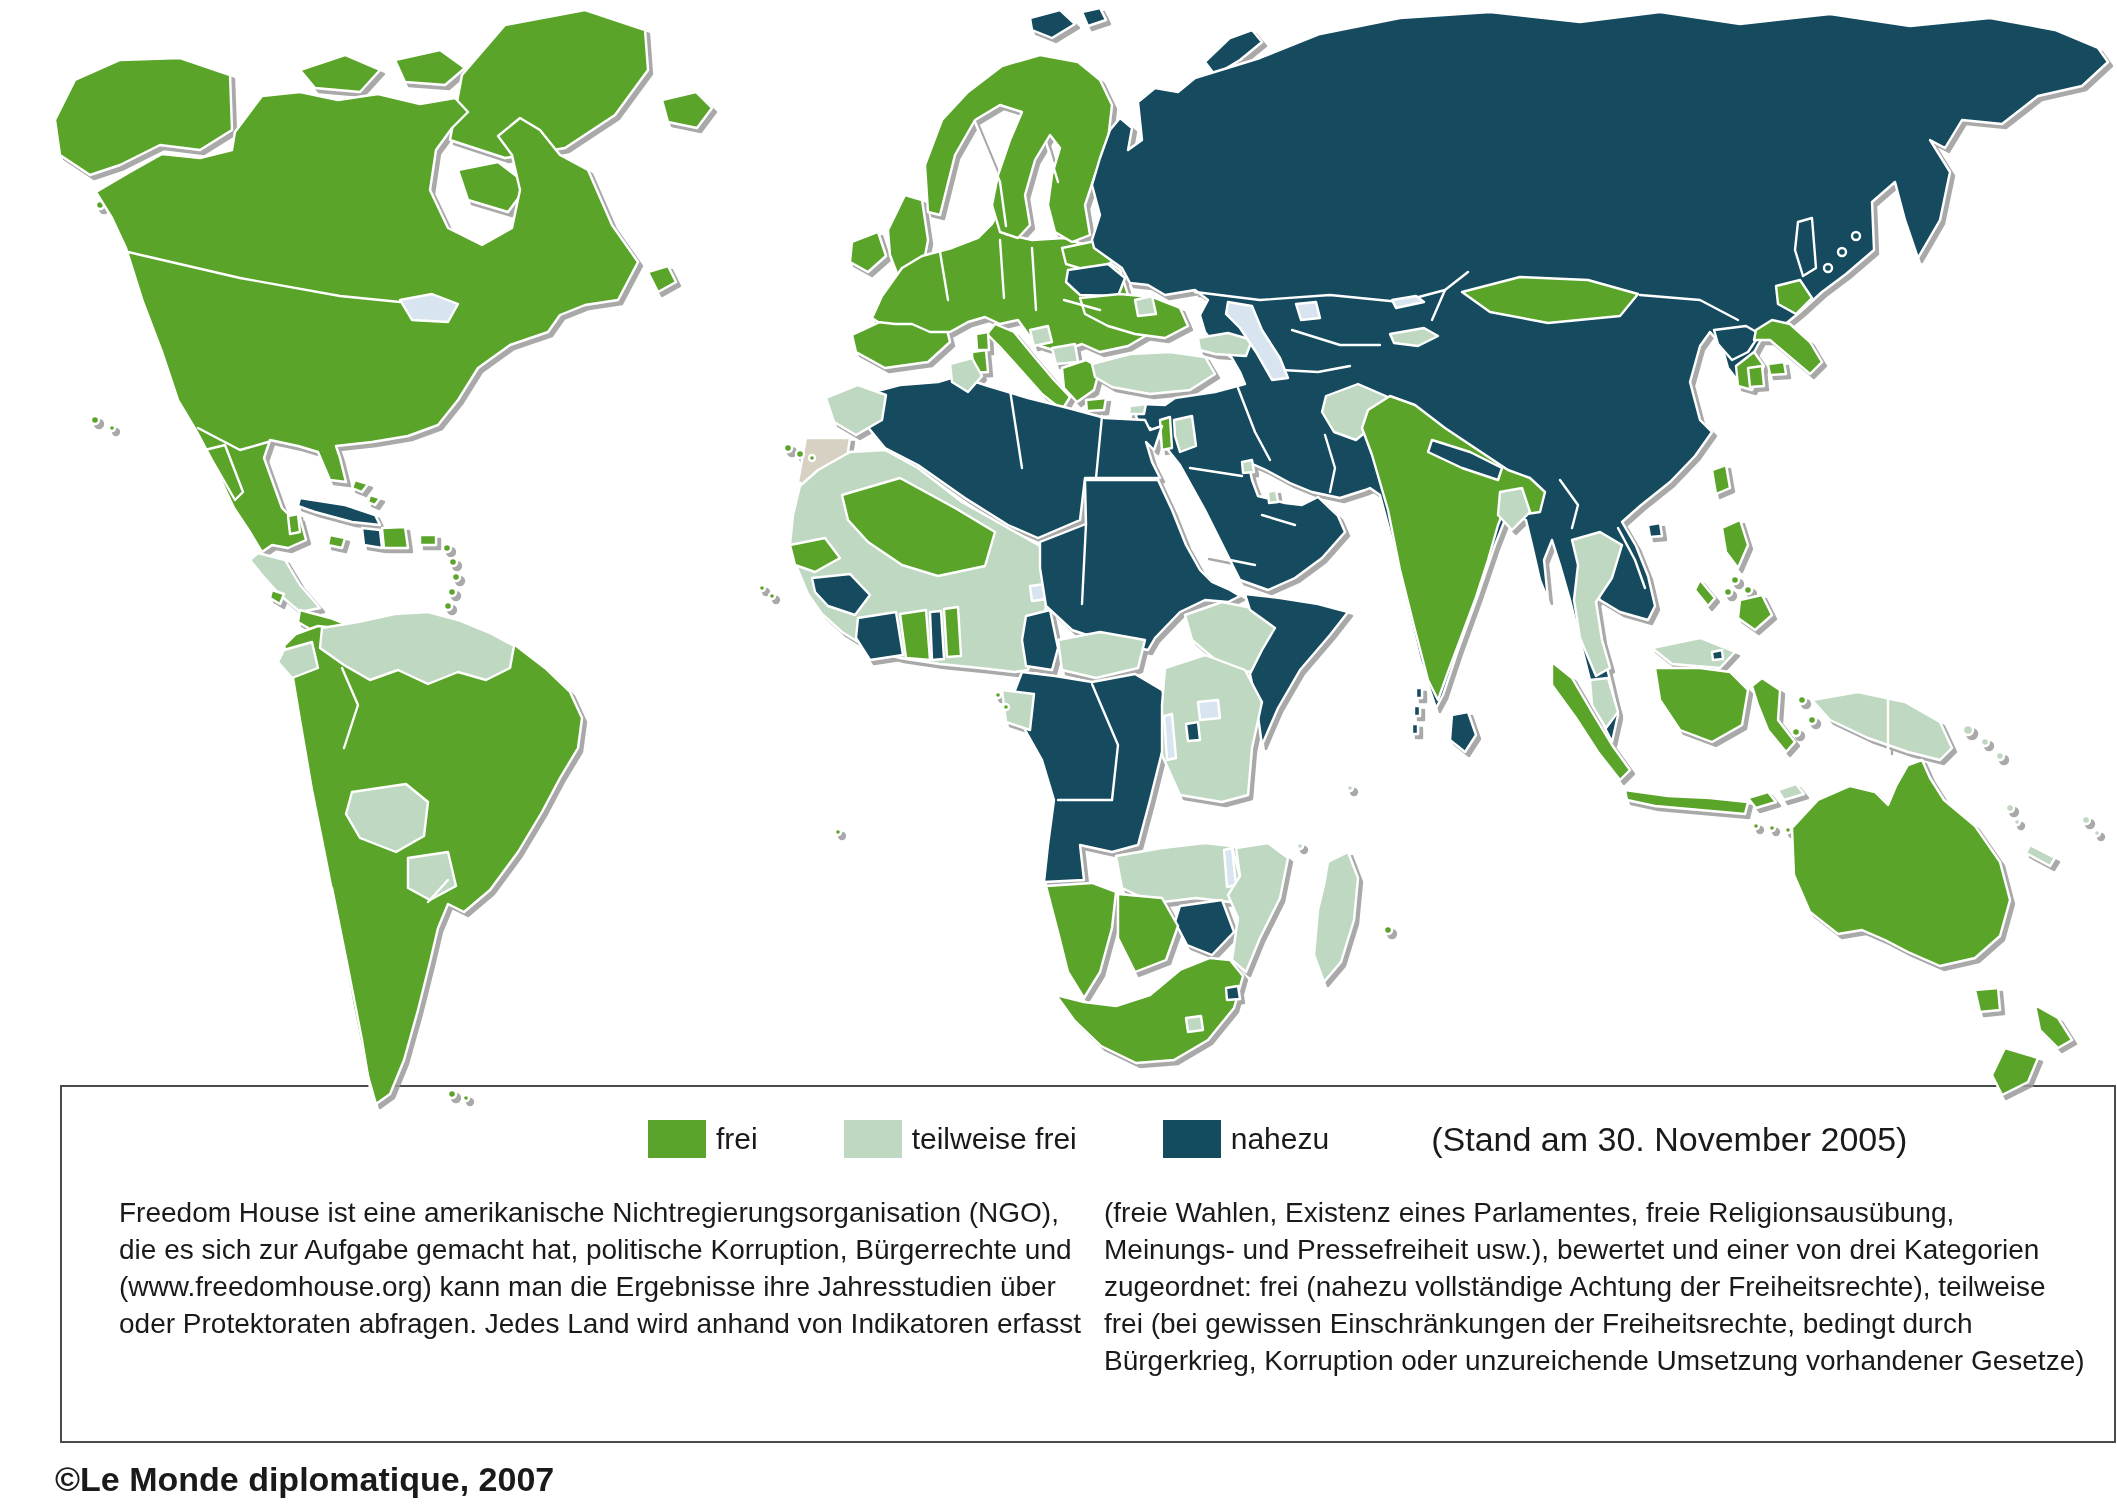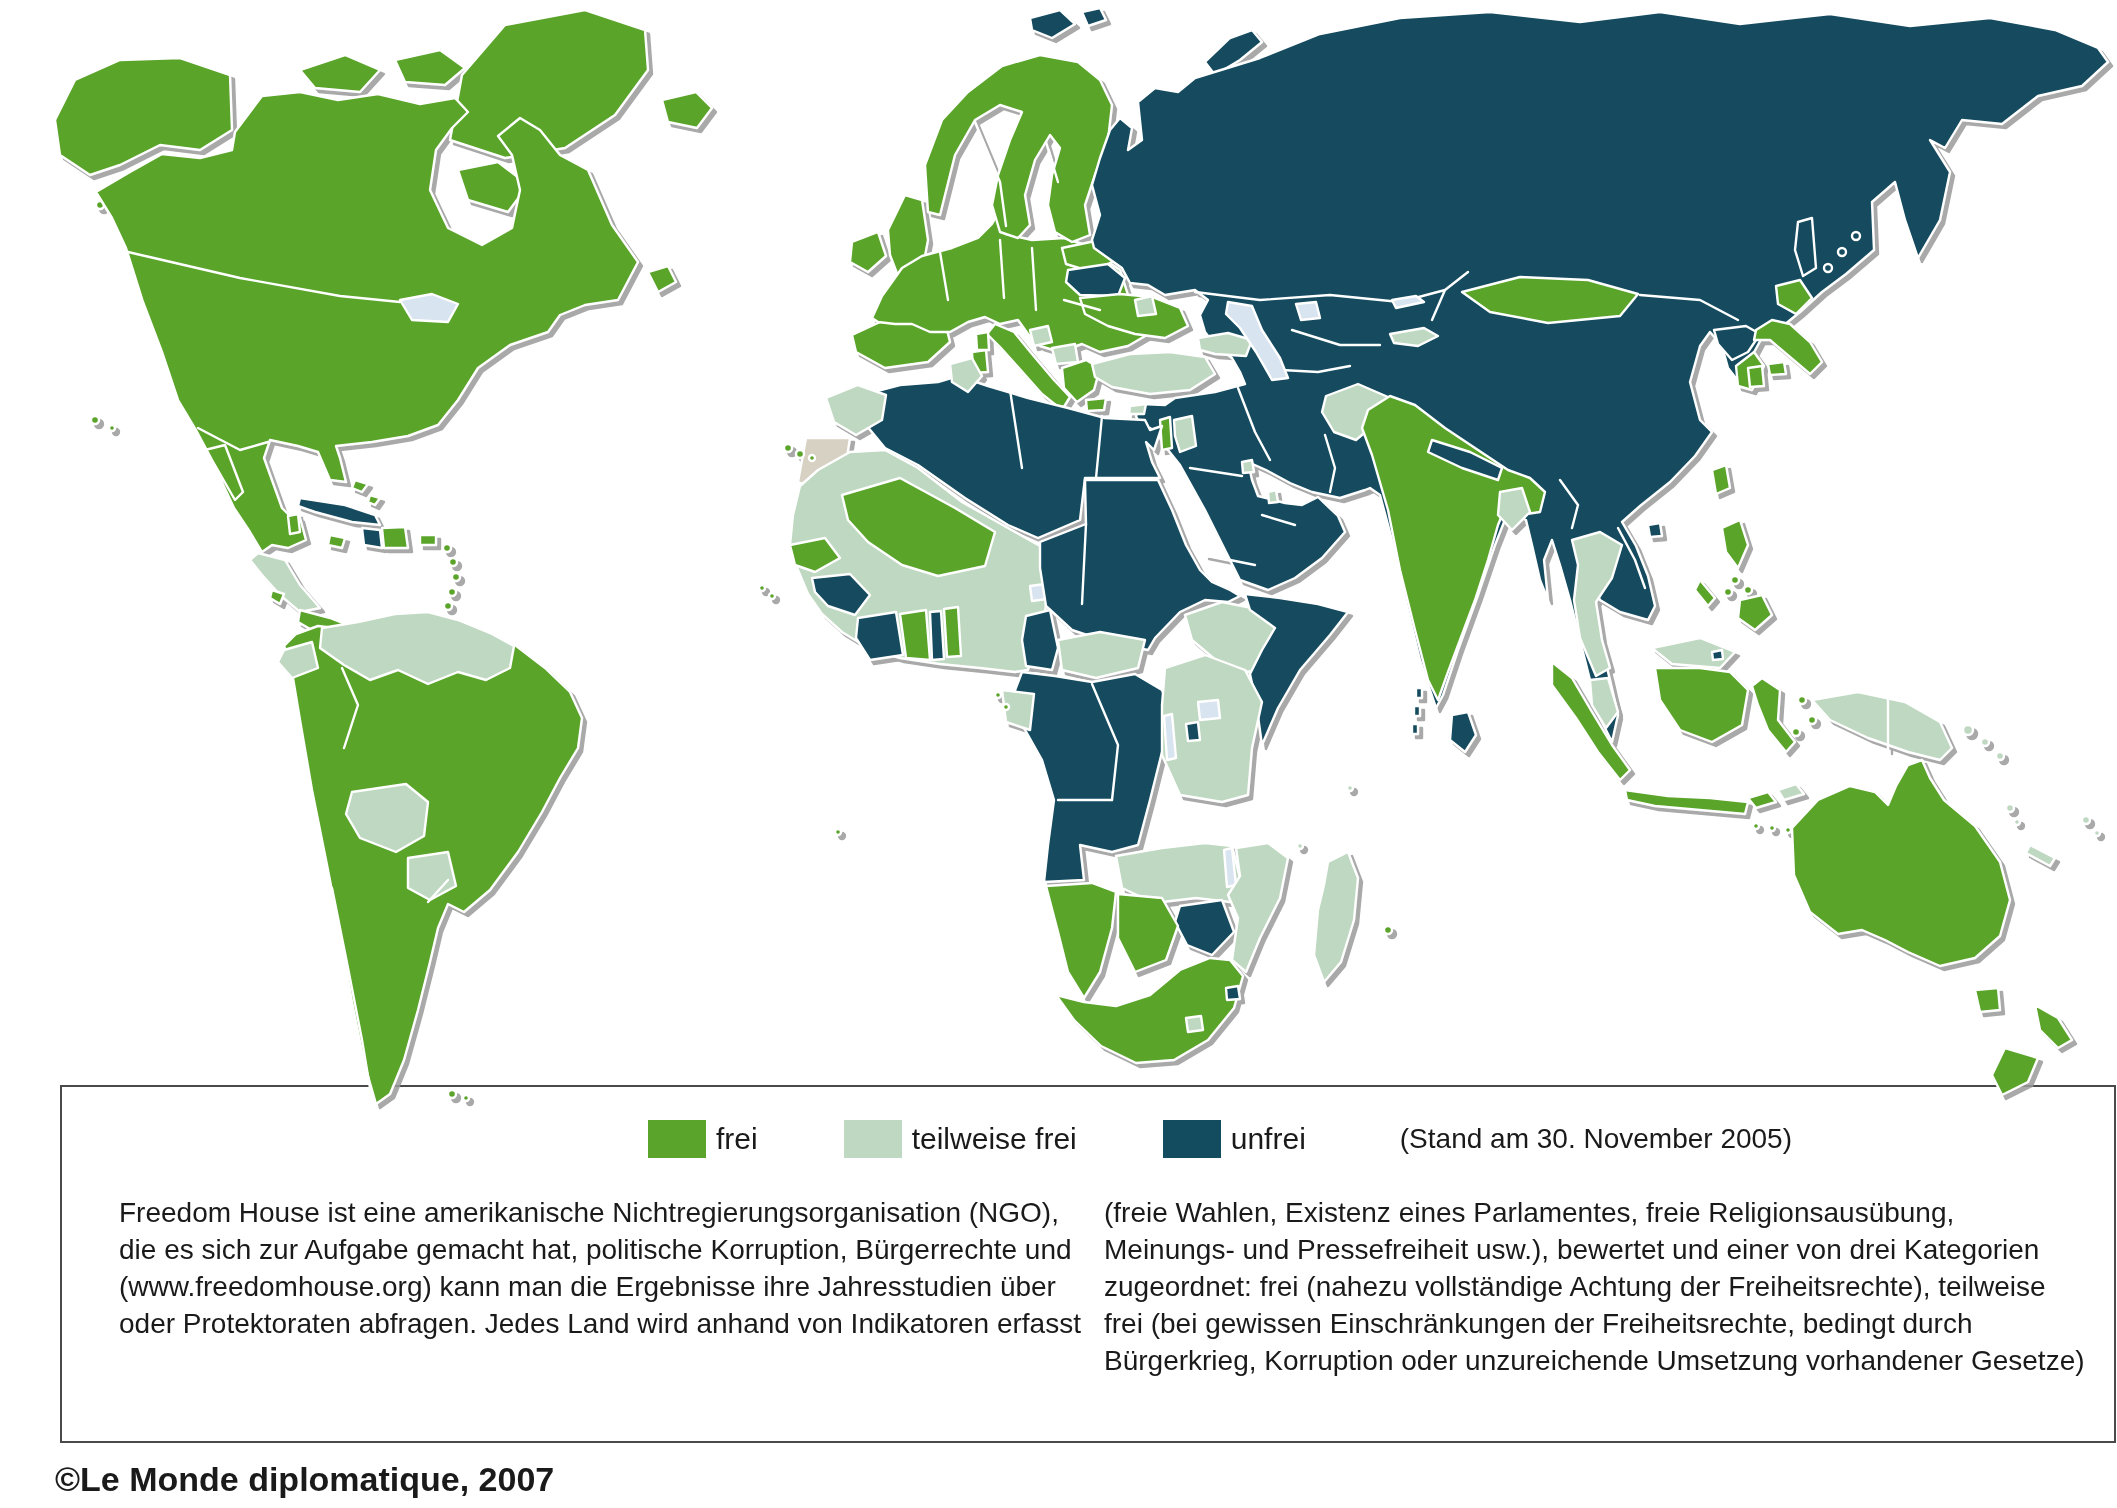--- a/index.html
+++ b/index.html
@@ -8,21 +8,21 @@
   #stage{position:absolute;inset:0;}
   #info-box{position:absolute;left:60px;top:1085px;width:2052px;height:354px;
             border:2px solid #4a4a4a;background:transparent;z-index:1;}
   #world{position:absolute;left:0;top:0;z-index:2;pointer-events:none;}
   #world polygon,#world circle,#world rect{stroke:#ffffff;stroke-width:2.4;stroke-linejoin:round;}
   #world polyline{fill:none;stroke:#ffffff;stroke-width:2.4;stroke-linejoin:round;stroke-linecap:round;}
   .overlay{position:absolute;z-index:3;}
   #legend-row{left:648px;top:1116px;height:46px;display:flex;align-items:center;white-space:nowrap;}
   .legend-swatch{width:58px;height:38px;margin-right:10px;flex:0 0 auto;}
   .legend-label{font-size:30px;margin-right:86px;}
-  .legend-note{font-size:28px;margin-left:8px;}
+  .legend-note{font-size:34px;margin-left:16px;}
   .desc-col{top:1194px;font-size:28px;line-height:37px;white-space:nowrap;}
   #desc-left{left:95px;margin-left:24px;}
   #desc-right{left:1104px;}
   #copyright{left:55px;top:1460px;font-size:34px;font-weight:700;}
 </style>
 </head>
 <body>
 
 <div id="stage">
 
@@ -249,21 +249,21 @@
       <circle cx="772" cy="596" r="3" fill="#5aa42b"></circle>
     </g>
   </svg>
 
   <div id="legend-row" class="overlay">
     <div class="legend-swatch" style="background: rgb(90, 164, 43);"></div>
     <div class="legend-label">frei</div>
     <div class="legend-swatch" style="background: rgb(191, 216, 193);"></div>
     <div class="legend-label">teilweise frei</div>
     <div class="legend-swatch" style="background: rgb(19, 75, 95);"></div>
-    <div class="legend-label">unfrei</div>
+    <div class="legend-label">nahezu</div>
     <div class="legend-note">(Stand am 30. November 2005)</div>
   </div>
 
   <div id="desc-left" class="overlay desc-col">
     <div class="line">Freedom House ist eine amerikanische Nichtregierungsorganisation (NGO),</div>
     <div class="line">die es sich zur Aufgabe gemacht hat, politische Korruption, Bürgerrechte und</div>
     <div class="line">(www.freedomhouse.org) kann man die Ergebnisse ihre Jahresstudien über</div>
     <div class="line">oder Protektoraten abfragen. Jedes Land wird anhand von Indikatoren erfasst</div>
   </div>
 

